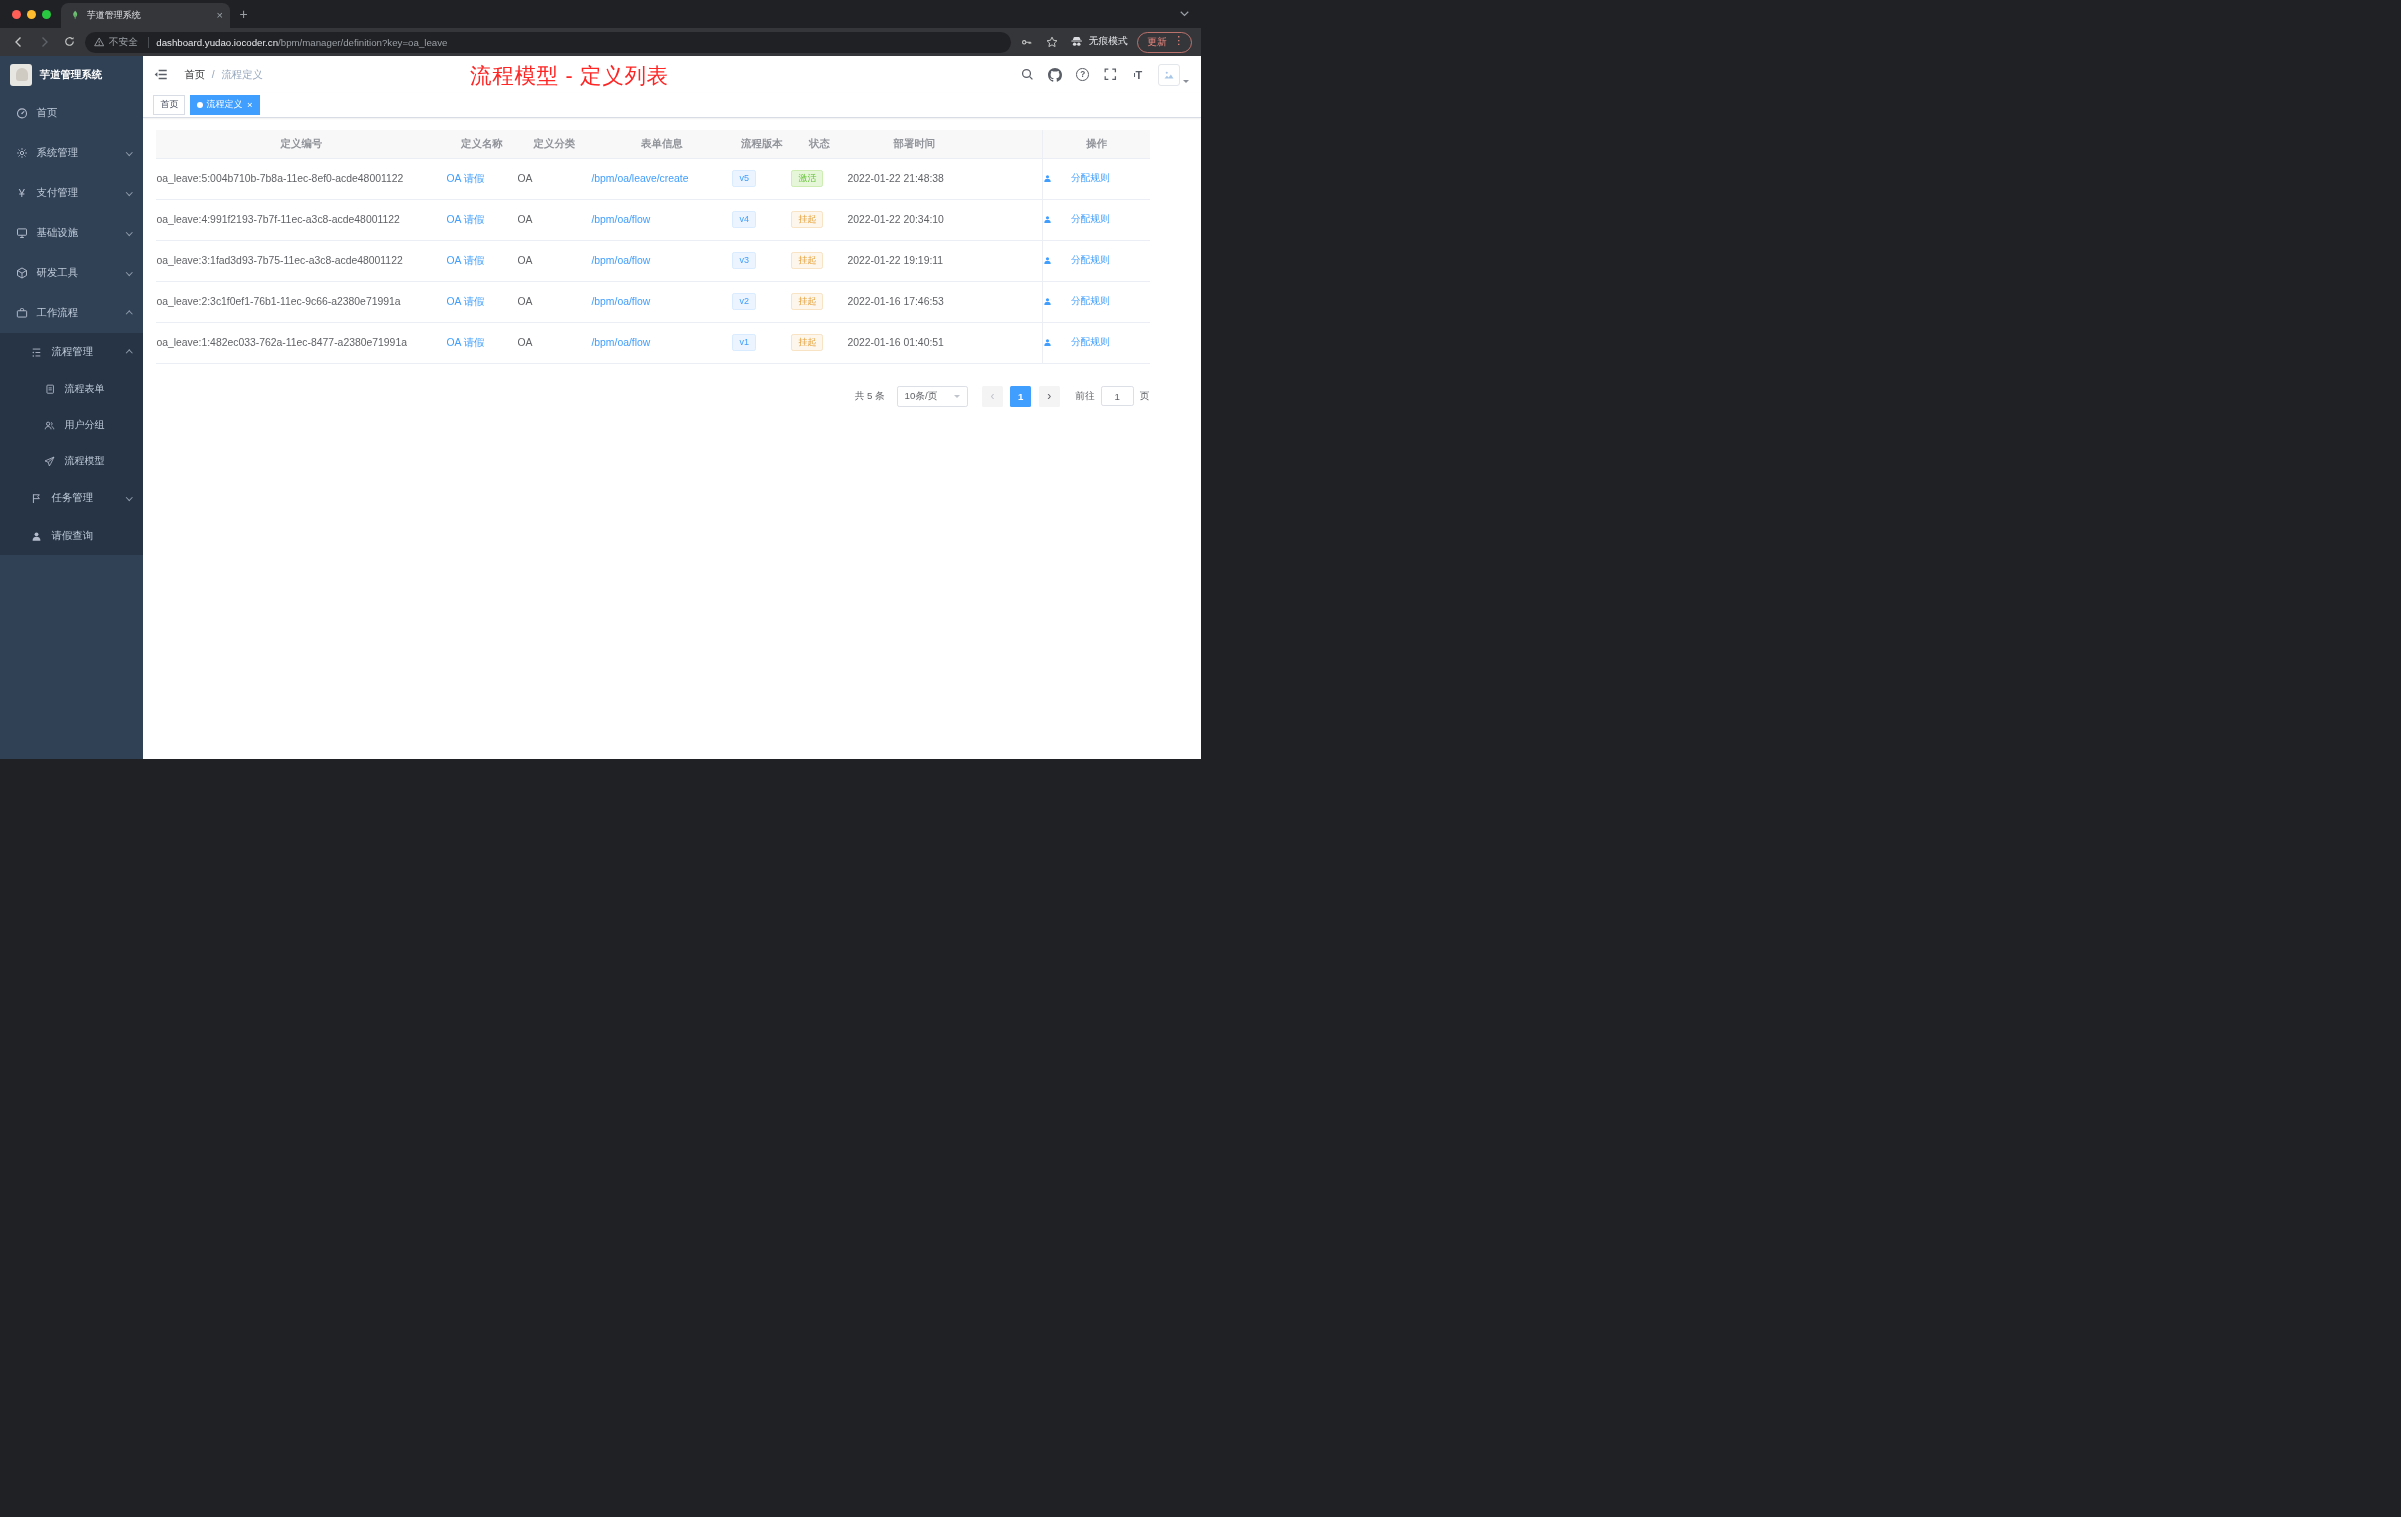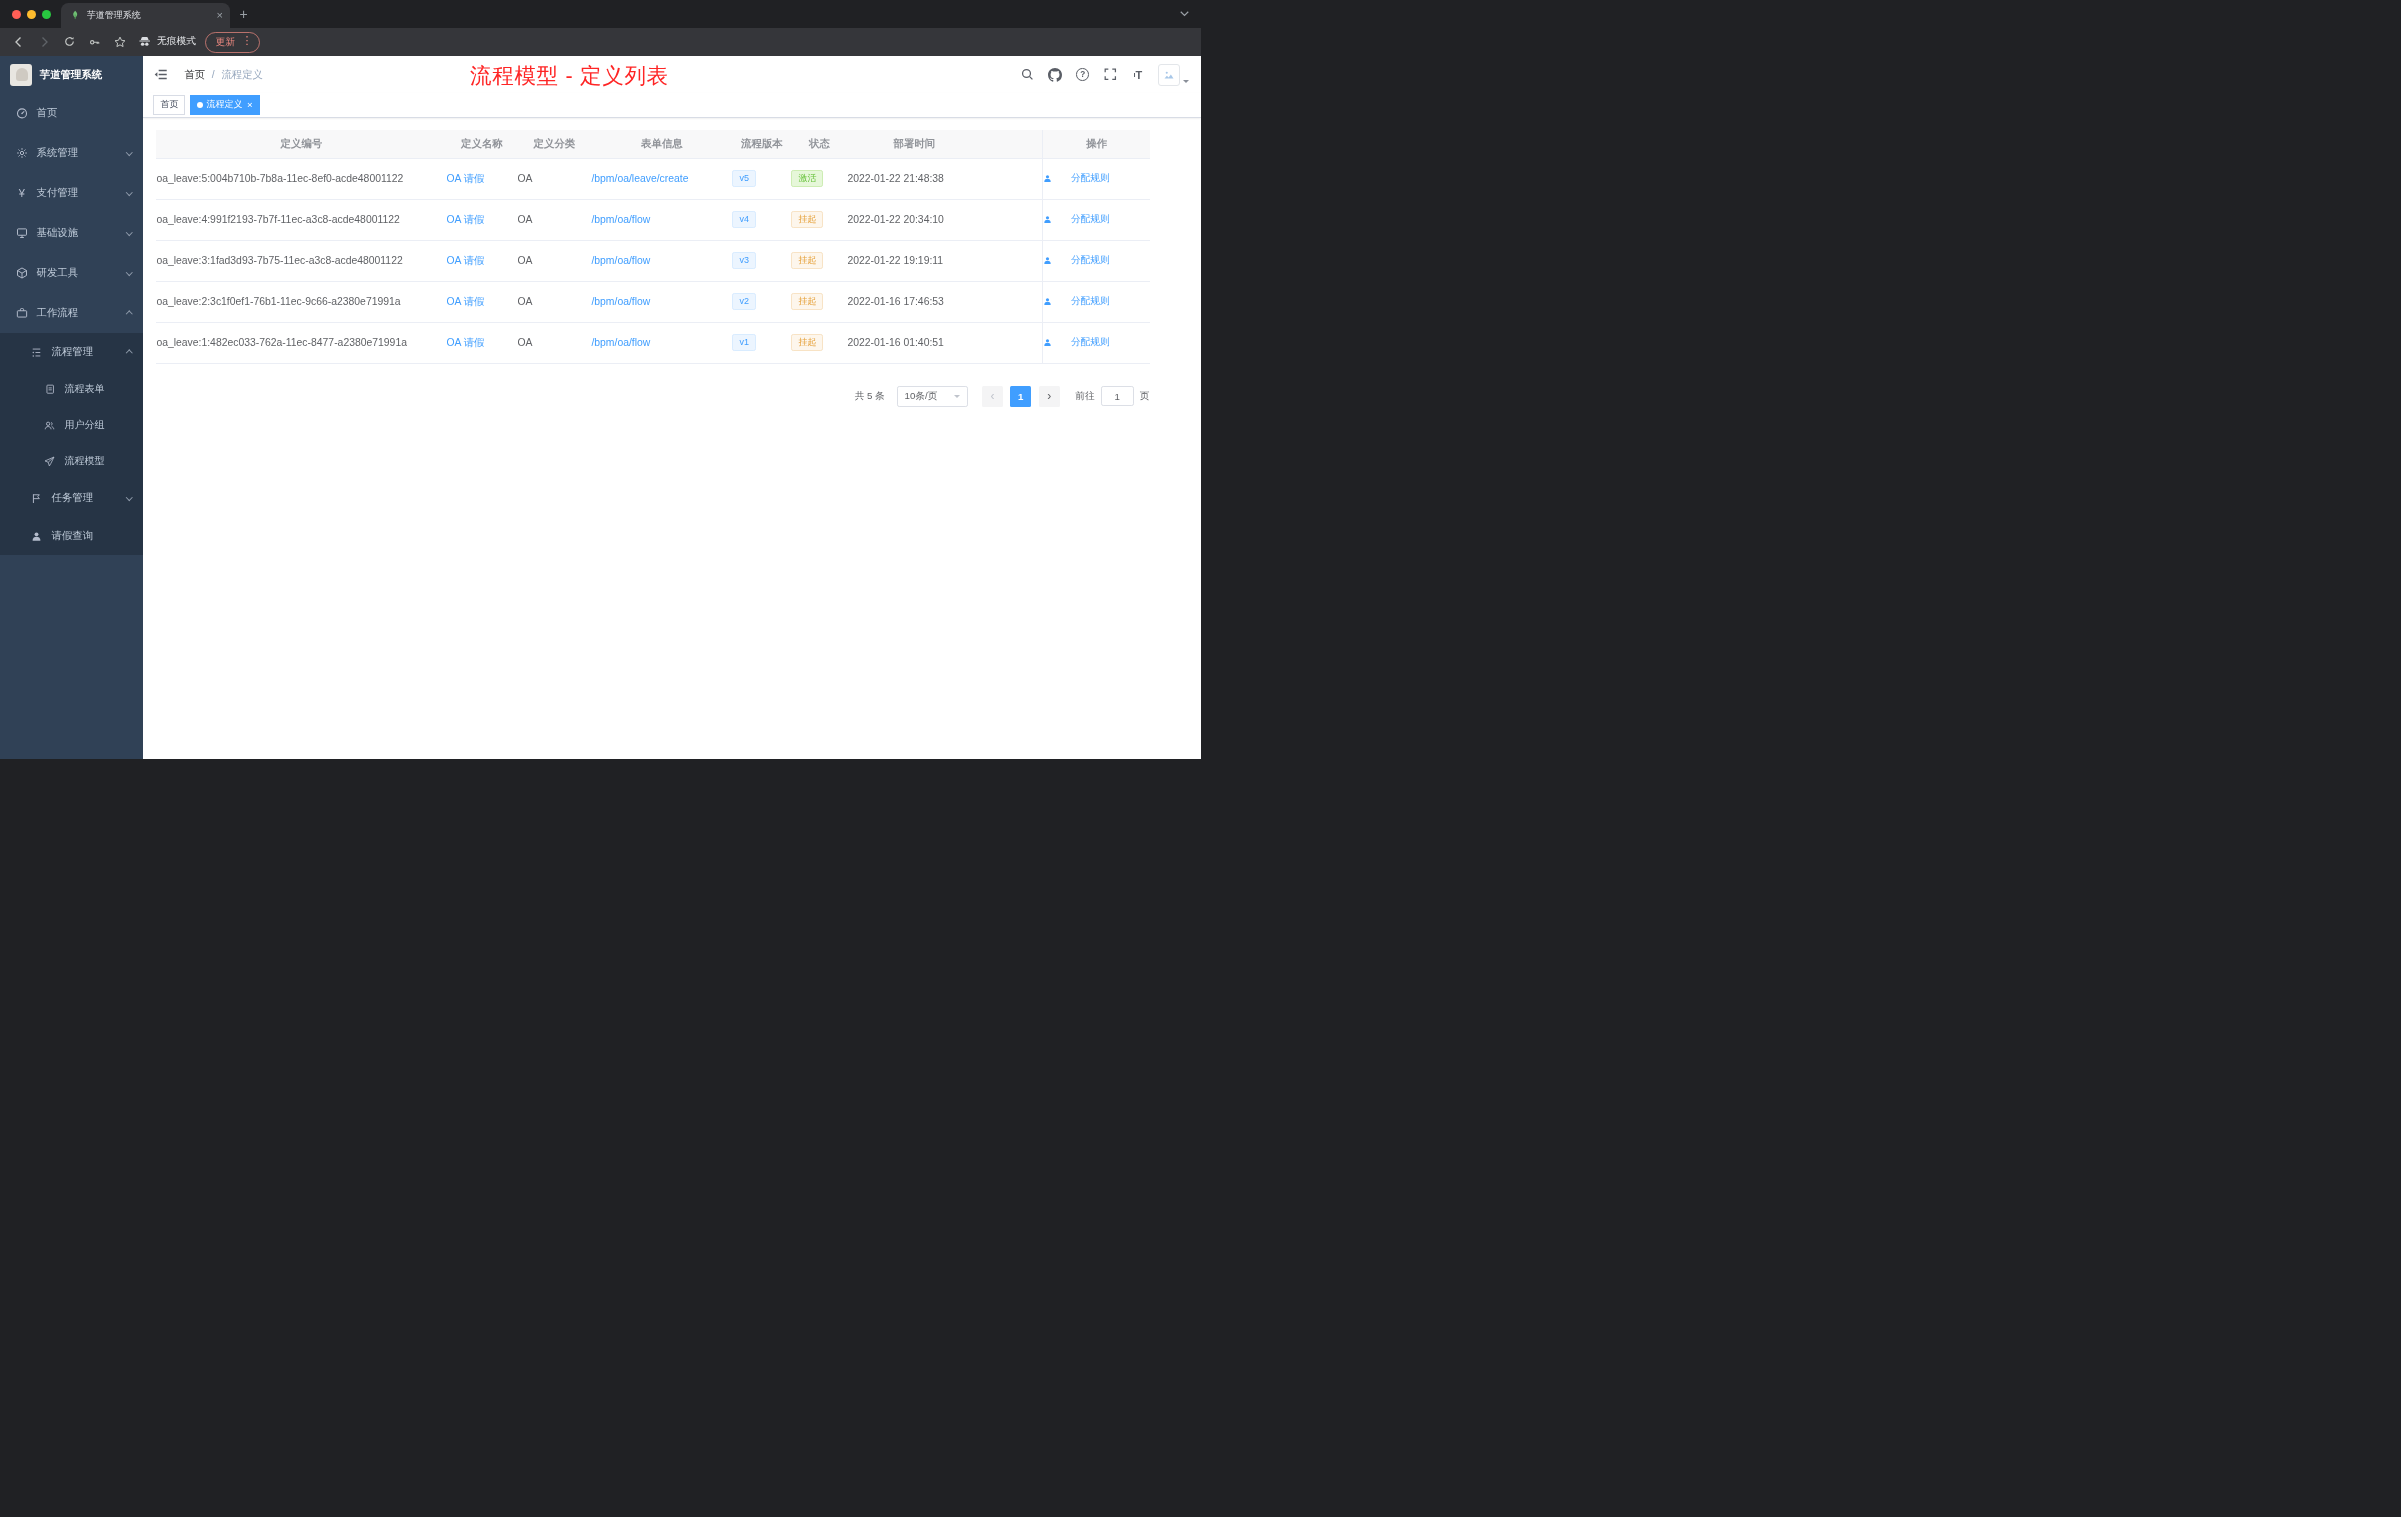--- a/index.html
+++ b/index.html
@@ -137,20 +137,33 @@
       <svg width="12" height="12" viewBox="0 0 16 16">
           <path d="M6 2l6 6-6 6" fill="none" stroke="currentColor" stroke-width="1.8"></path>
         </svg>
     </span>
     <span class="navbtn">
       <svg width="11" height="11" viewBox="0 0 16 16">
           <path d="M13.5 8a5.5 5.5 0 1 1-1.6-3.9" fill="none" stroke="currentColor" stroke-width="1.7"></path>
           <path d="M13.8 1.5v3.2h-3.2z" fill="currentColor"></path>
         </svg>
     </span>
+    <div class="urlbox">
+      <span>
+        <svg width="10.4" height="9.7" viewBox="0 0 16 14">
+            <path d="M8 1l7 12H1z" fill="none" stroke="#9aa0a6" stroke-width="1.4"></path>
+            <path d="M8 5.5v3.6" stroke="#9aa0a6" stroke-width="1.4"></path>
+            <circle cx="8" cy="11" r=".9" fill="#9aa0a6"></circle>
+          </svg>
+      </span>
+      <span class="sec-label">不安全</span>
+      <span class="url-div"></span>
+      <span class="url-host">dashboard.yudao.iocoder.cn</span>
+      <span class="url-path">/bpm/manager/definition?key=oa_leave</span>
+    </div>
     <span class="abar-ic">
       <svg width="12.6" height="12.6" viewBox="0 0 24 24">
           <circle cx="8" cy="12" r="3.2" fill="none" stroke="currentColor" stroke-width="2"></circle>
           <path d="M11.2 12h9M17.5 12v3.4M20.5 12v2.6" stroke="currentColor" stroke-width="2" fill="none"></path>
         </svg>
     </span>
     <span class="abar-ic">
       <svg width="12" height="12" viewBox="0 0 16 16">
           <path d="M8 1.5l2 4.2 4.6.6-3.4 3.2.9 4.6L8 11.8 3.9 14.1l.9-4.6L1.4 6.3 6 5.7z" fill="none" stroke="currentColor" stroke-width="1.3"></path>
         </svg>

